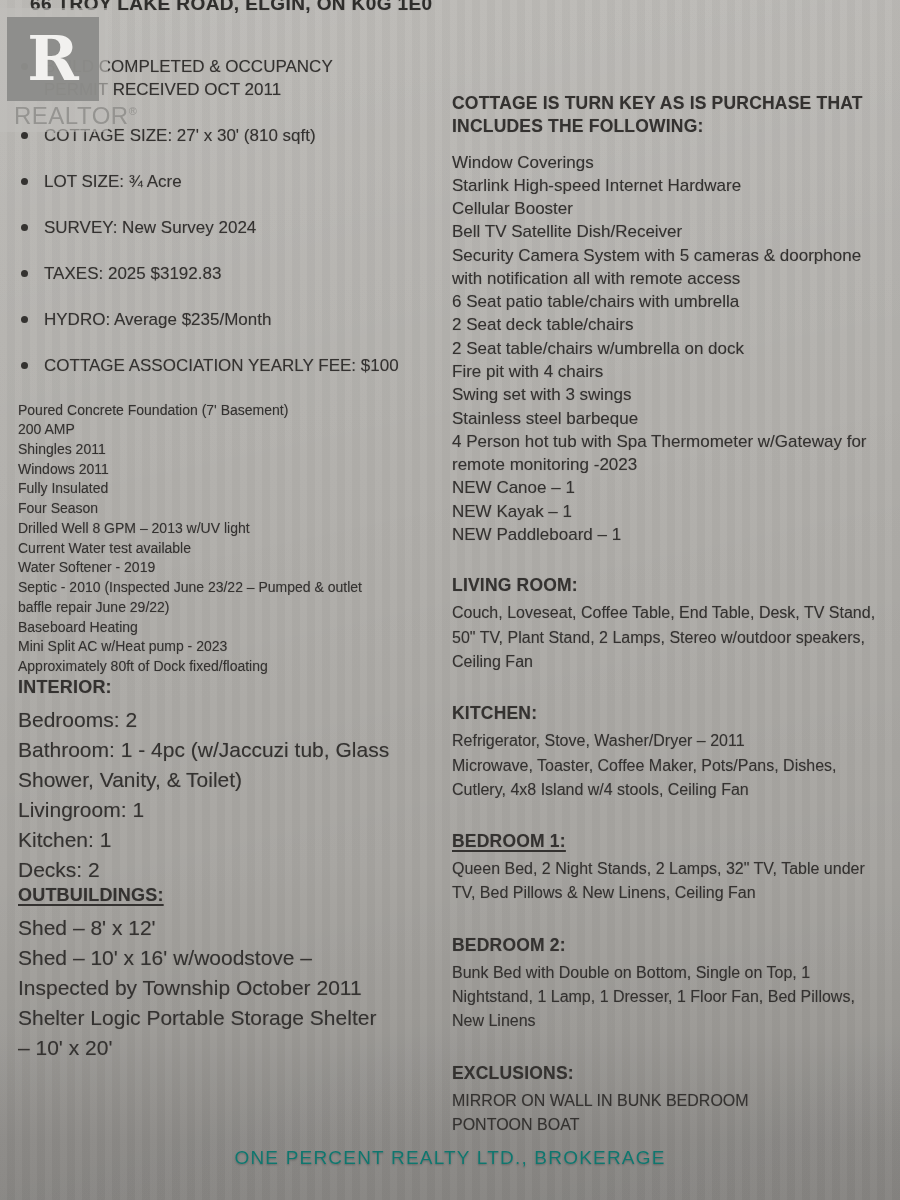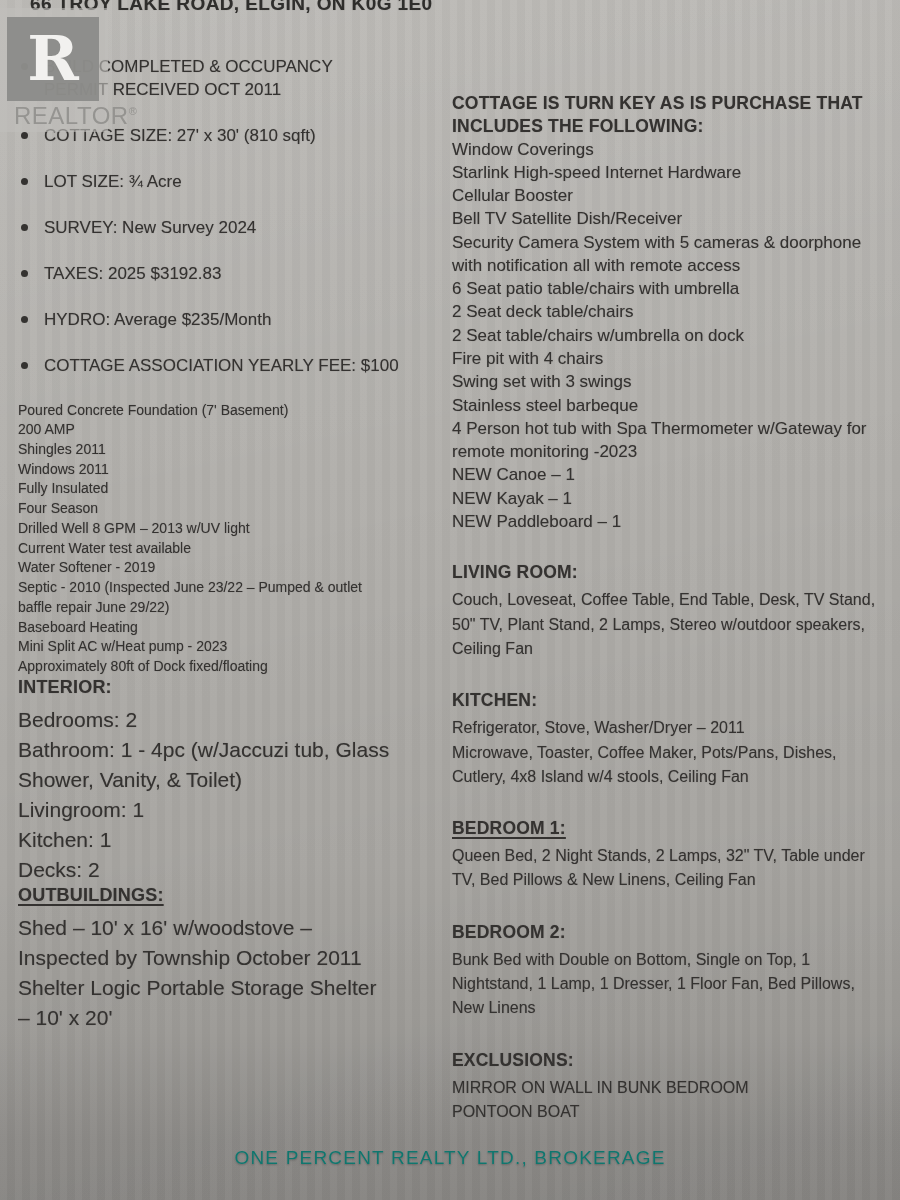--- a/index.html
+++ b/index.html
@@ -70,21 +70,21 @@
   .section .heading {
     font-size: 18px; font-weight: bold; letter-spacing: 0.2px;
     margin-bottom: 7px;
   }
   .section .heading.underlined { text-decoration: underline; text-decoration-thickness: 2px; text-underline-offset: 3px; }
   .section .line { font-size: 21px; line-height: 1.43; }
 
   
   .tk-heading {
     font-size: 17.5px; font-weight: bold; line-height: 1.3;
-    letter-spacing: 0.2px; 
+    letter-spacing: 0.2px; margin-bottom: 13px;
   }
   .tk-list div { font-size: 17px; line-height: 1.37; }
 
   .r-section { margin-top: 29px; }
   .r-section .heading {
     font-size: 17.5px; font-weight: bold; letter-spacing: 0.2px;
     margin-bottom: 5px;
   }
   .r-section .heading.underlined { text-decoration: underline; text-decoration-thickness: 2px; text-underline-offset: 3px; }
   .r-section .line { font-size: 16px; line-height: 1.52; }
@@ -159,20 +159,21 @@
         <div class="line ink">Bathroom: 1 - 4pc (w/Jaccuzi tub, Glass Shower, Vanity, &amp; Toilet)</div>
         <div class="line ink">Livingroom: 1</div>
         <div class="line ink">Kitchen: 1</div>
         <div class="line ink">Decks: 2</div>
       </div>
   </div>
 
   <div class="section">
     <div class="heading underlined ink">OUTBUILDINGS:</div>
     <div>
+        <div class="line ink">Shed – 8' x 12'</div>
         <div class="line ink">Shed – 10' x 16' w/woodstove – Inspected by Township October 2011</div>
         <div class="line ink">Shelter Logic Portable Storage Shelter – 10' x 20'</div>
       </div>
   </div>
 
 </div>
 
 <div class="col-right">
 
   <div class="tk-heading ink">COTTAGE IS TURN KEY AS IS PURCHASE THAT INCLUDES THE FOLLOWING:</div>

